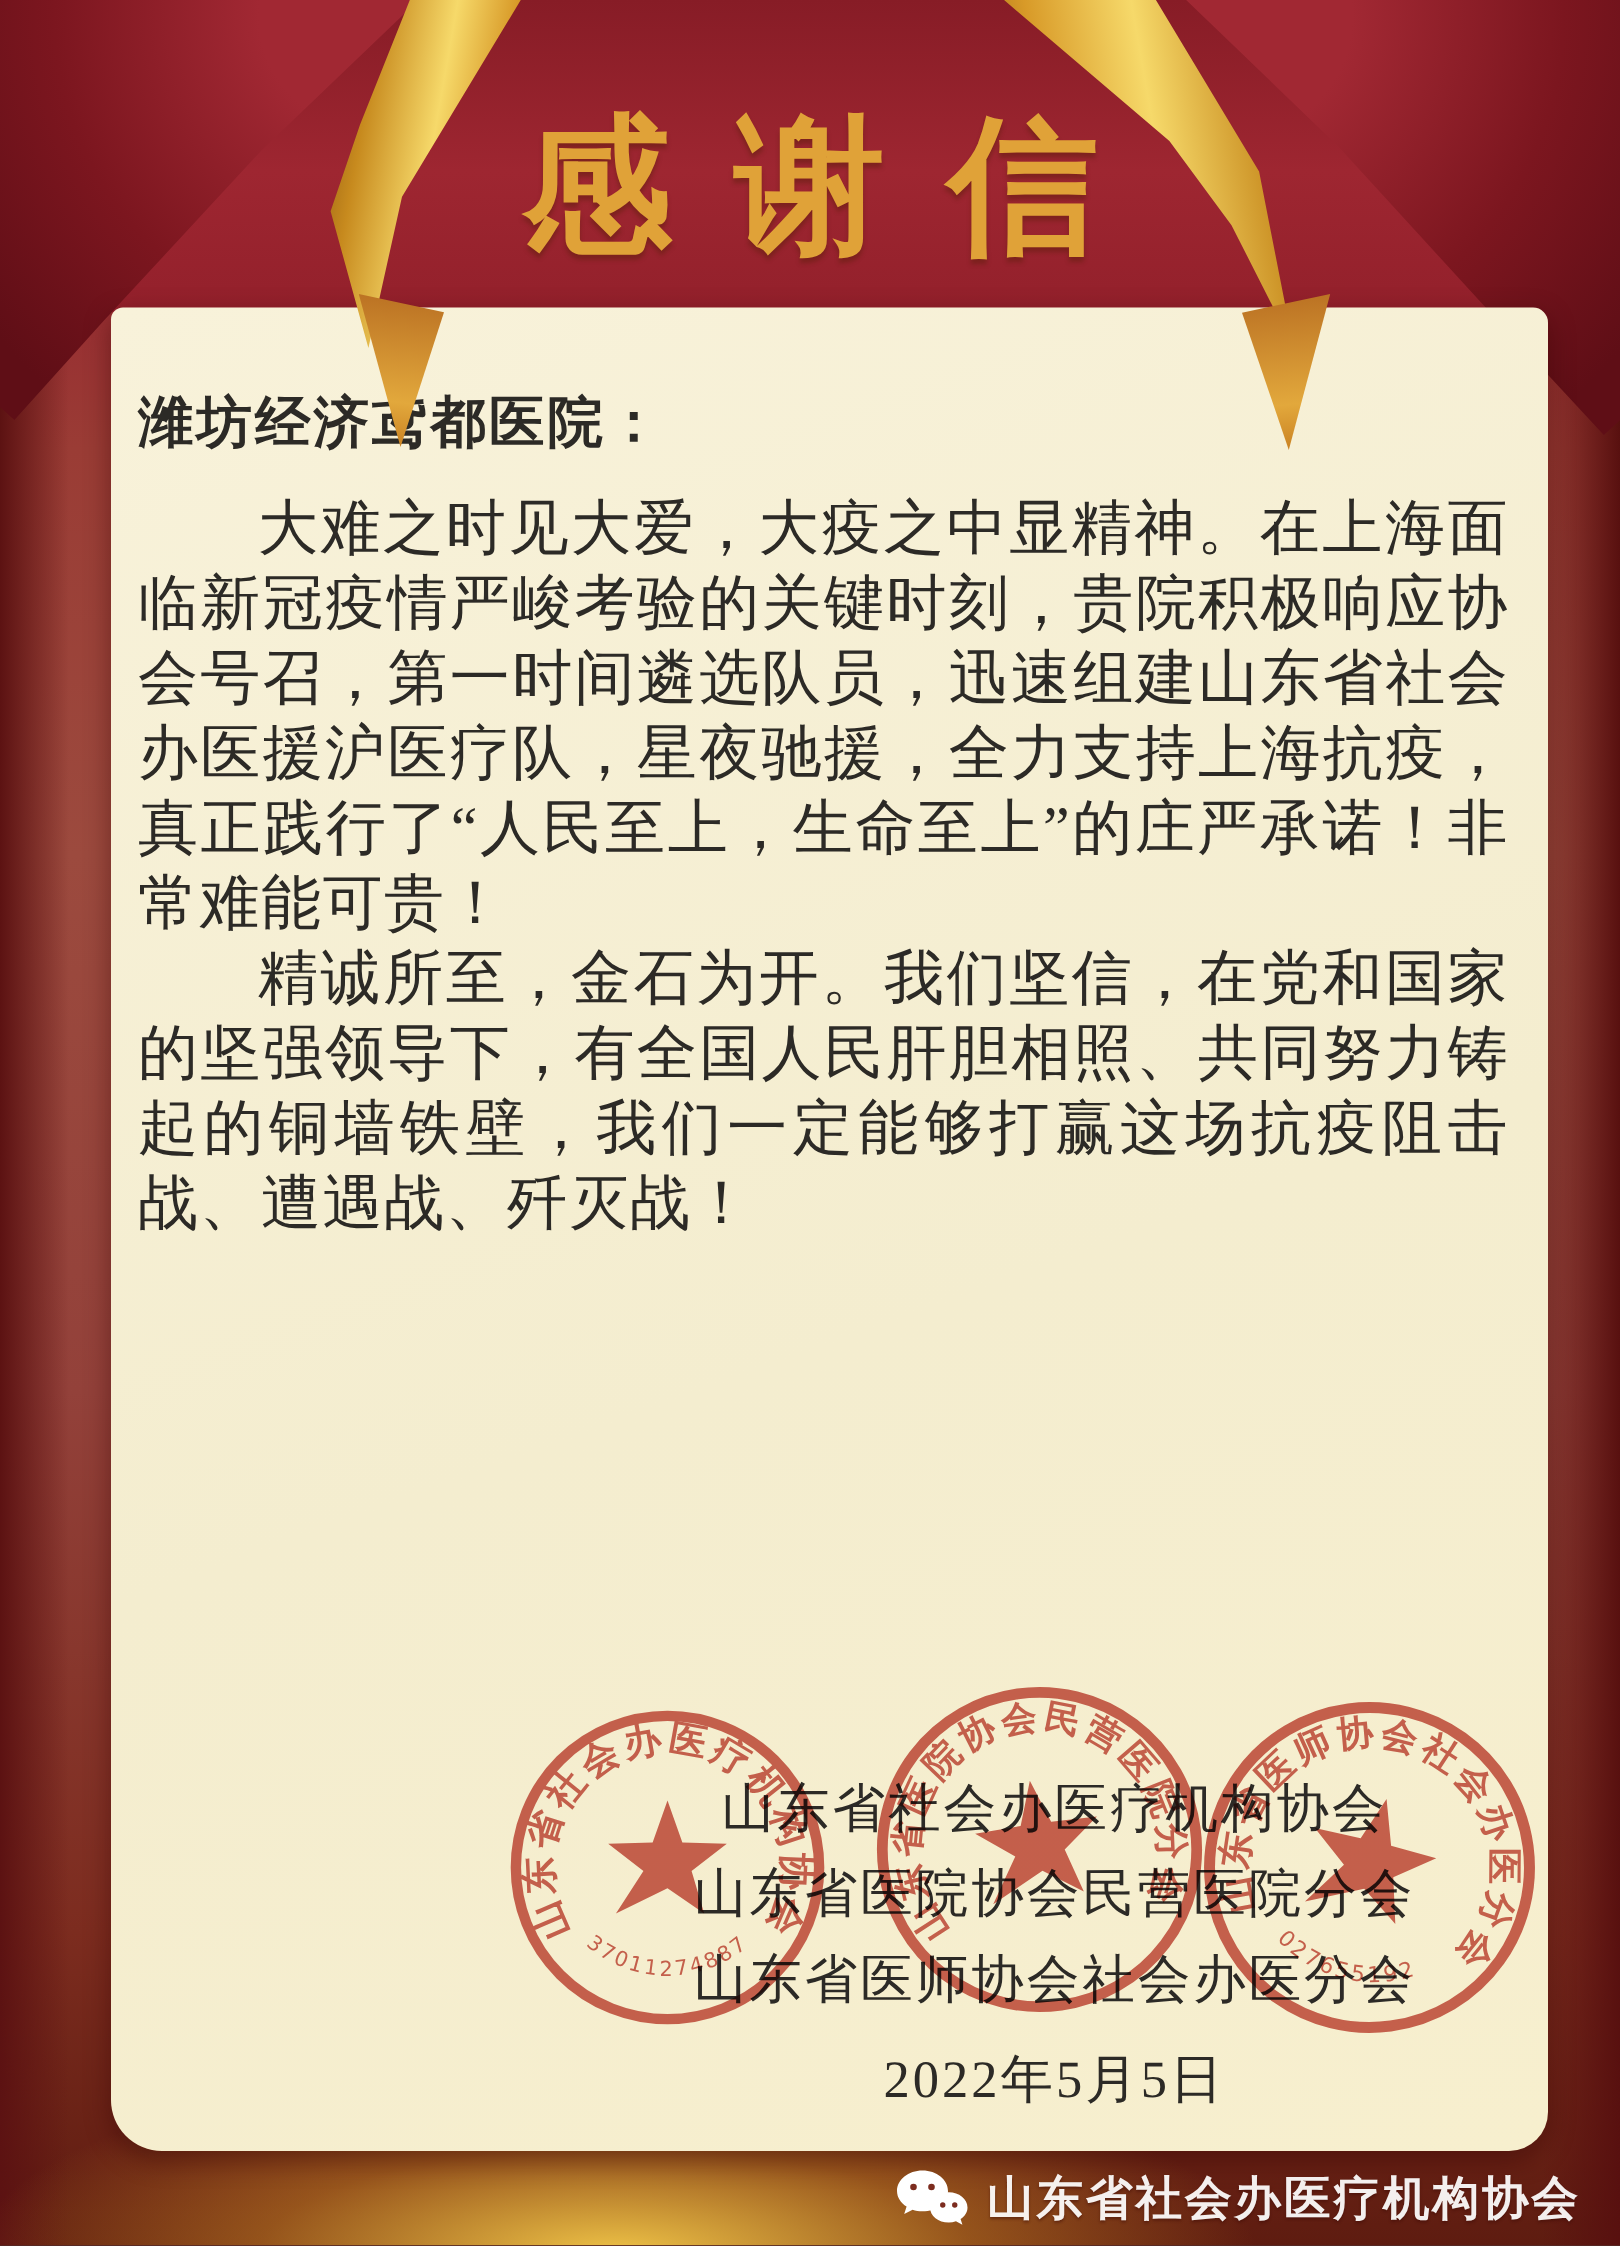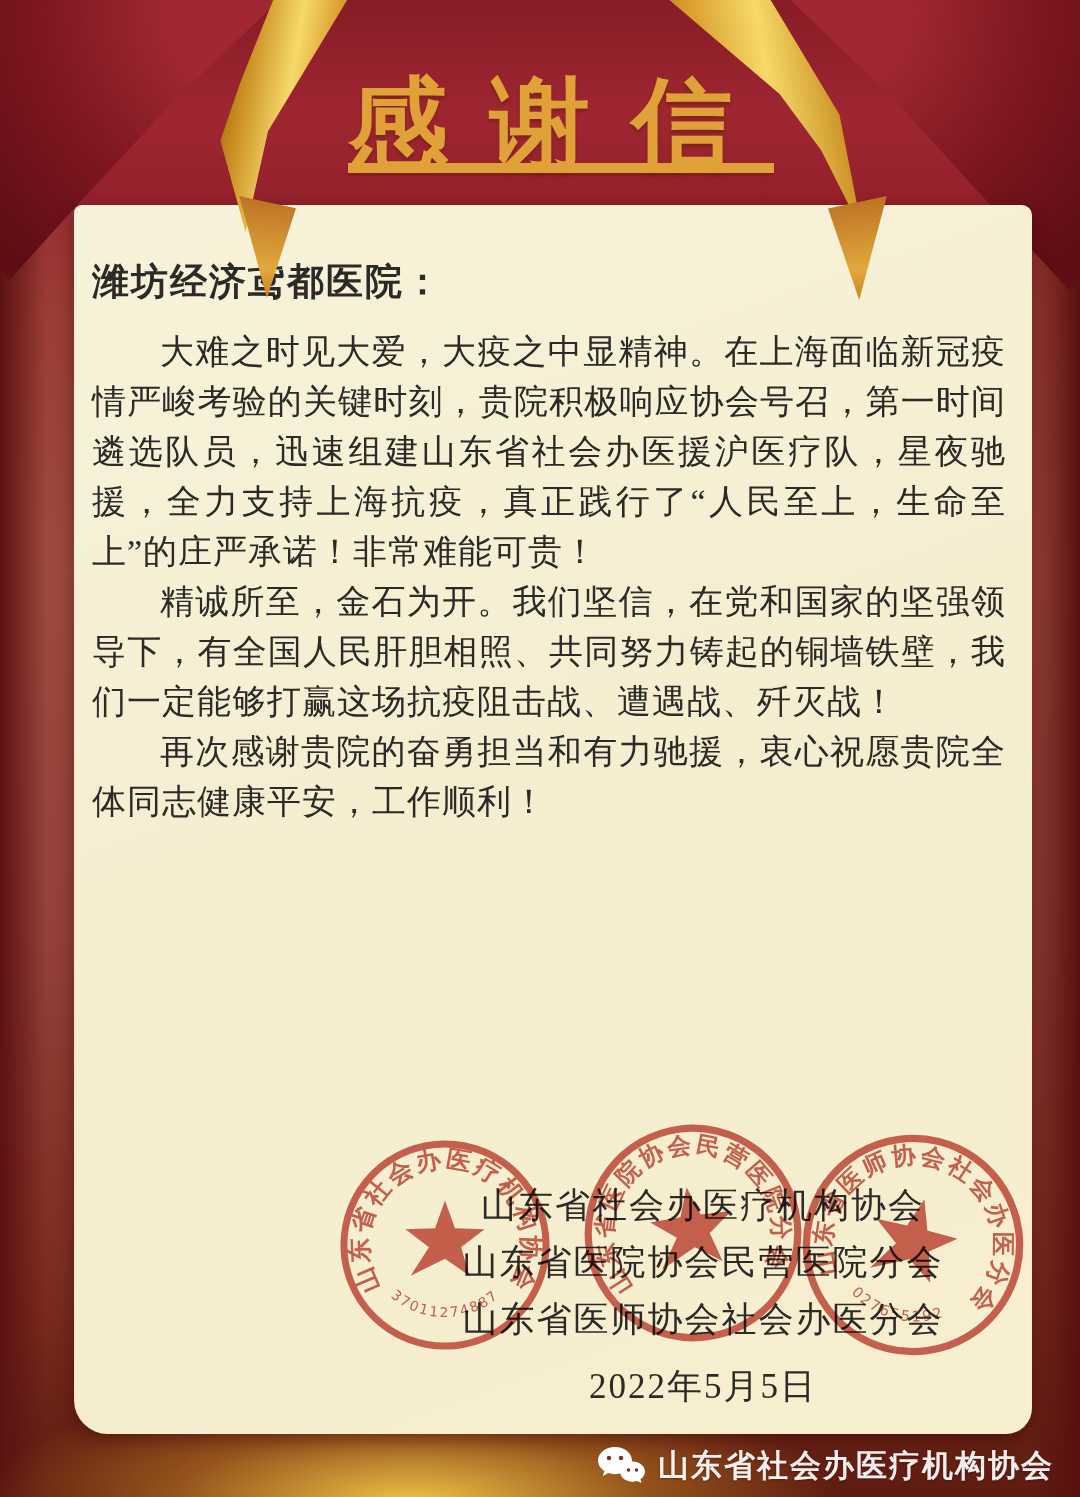--- a/index.html
+++ b/index.html
@@ -24,37 +24,37 @@
     background:radial-gradient(circle at 15% 10%,#a12833 20%,#7c161f 55%,#5f0e16 85%);
     clip-path:polygon(0 0,100% 0,100% 88%,88% 100%,66% 74%,36% 38%);}
   .gold-strip-left{position:absolute;left:212px;top:-8px;width:140px;height:240px;z-index:3;
     background:linear-gradient(100deg,#7e4a0c 0%,#c78a1e 25%,#f6d96a 52%,#d89a28 74%,#8a5410 100%);
     clip-path:polygon(46% 0,100% 0,40% 58%,24% 100%,6% 62%,20% 38%);}
   .gold-strip-right{position:absolute;left:660px;top:-8px;width:230px;height:255px;z-index:3;
     background:linear-gradient(260deg,#7e4a0c 0%,#c78a1e 22%,#f6d96a 50%,#d89a28 76%,#8a5410 100%);
     clip-path:polygon(0 0,46% 0,78% 48%,88% 94%,70% 62%,52% 40%);}
   .title{position:absolute;left:0;top:58px;width:100%;margin:0;z-index:2;
     text-align:center;font-size:100px;font-weight:bold;letter-spacing:42px;padding-left:42px;
-    box-sizing:border-box;color:#e0a238;text-shadow:0 3px 3px rgba(90,30,10,.45);text-decoration:underline;}
+    box-sizing:border-box;color:#e0a238;text-shadow:0 3px 3px rgba(90,30,10,.45);}
 
   
   .paper{position:absolute;left:74px;top:205px;width:958px;height:1229px;z-index:1;
     background:linear-gradient(160deg,#f8f2da 0%,#f4edcf 55%,#f7efce 100%);
     border-radius:8px 10px 26px 34px;box-shadow:0 6px 18px rgba(50,5,5,.45);}
   .tail-left{position:absolute;left:238px;top:196px;width:58px;height:102px;z-index:4;
     background:linear-gradient(185deg,#b96f22 0%,#e2a83c 70%,#c87f20 100%);
     clip-path:polygon(2% 0,100% 12%,50% 100%);}
   .tail-right{position:absolute;left:828px;top:196px;width:60px;height:104px;z-index:4;
     background:linear-gradient(175deg,#b96f22 0%,#e2a83c 70%,#c87f20 100%);
     clip-path:polygon(0 12%,98% 0,52% 100%);}
 
   .letter-body{position:relative;width:100%;height:100%;box-sizing:border-box;
     padding:52px 26px 0 18px;color:#2c2a26;}
   .salutation{font-size:37px;font-weight:bold;letter-spacing:2px;margin:0 0 20px 0;}
-  .letter-body p{margin:0;font-size:34px;line-height:50px;letter-spacing:1px;
+  .letter-body p{margin:0;font-size:40px;line-height:50px;letter-spacing:1px;
     text-indent:2em;text-align:justify;}
   .signatures{position:absolute;left:0;top:972px;width:100%;text-align:center;
     transform:translateX(150px);z-index:2;}
   .signature-line{font-size:35px;line-height:57px;letter-spacing:2px;color:#2c2a26;}
   .date-line{position:absolute;left:0;top:1158px;width:100%;text-align:center;
     transform:translateX(150px);font-size:35px;color:#2c2a26;letter-spacing:2px;z-index:2;}
 
   
   .stamp{position:absolute;z-index:5;opacity:.82;mix-blend-mode:multiply;}
   .stamp svg{display:block;}
@@ -90,21 +90,20 @@
   </div>
   <div class="gold-strip-left"></div>
   <div class="gold-strip-right"></div>
   <h1 class="title">感谢信</h1>
 
   <div class="paper">
     <div class="letter-body">
       <div class="salutation">潍坊经济鸢都医院：</div>
       <p>大难之时见大爱，大疫之中显精神。在上海面临新冠疫情严峻考验的关键时刻，贵院积极响应协会号召，第一时间遴选队员，迅速组建山东省社会办医援沪医疗队，星夜驰援，全力支持上海抗疫，真正践行了“人民至上，生命至上”的庄严承诺！非常难能可贵！</p>
       <p>精诚所至，金石为开。我们坚信，在党和国家的坚强领导下，有全国人民肝胆相照、共同努力铸起的铜墙铁壁，我们一定能够打赢这场抗疫阻击战、遭遇战、歼灭战！</p>
-      <p>再次感谢贵院的奋勇担当和有力驰援，衷心祝愿贵院全体同志健康平安，工作顺利！</p>
 
       <div class="signatures">
         <div class="signature-line">山东省社会办医疗机构协会</div>
         <div class="signature-line">山东省医院协会民营医院分会</div>
         <div class="signature-line">山东省医师协会社会办医分会</div>
       </div>
       <div class="date-line">2022年5月5日</div>
     </div>
   </div>
 

